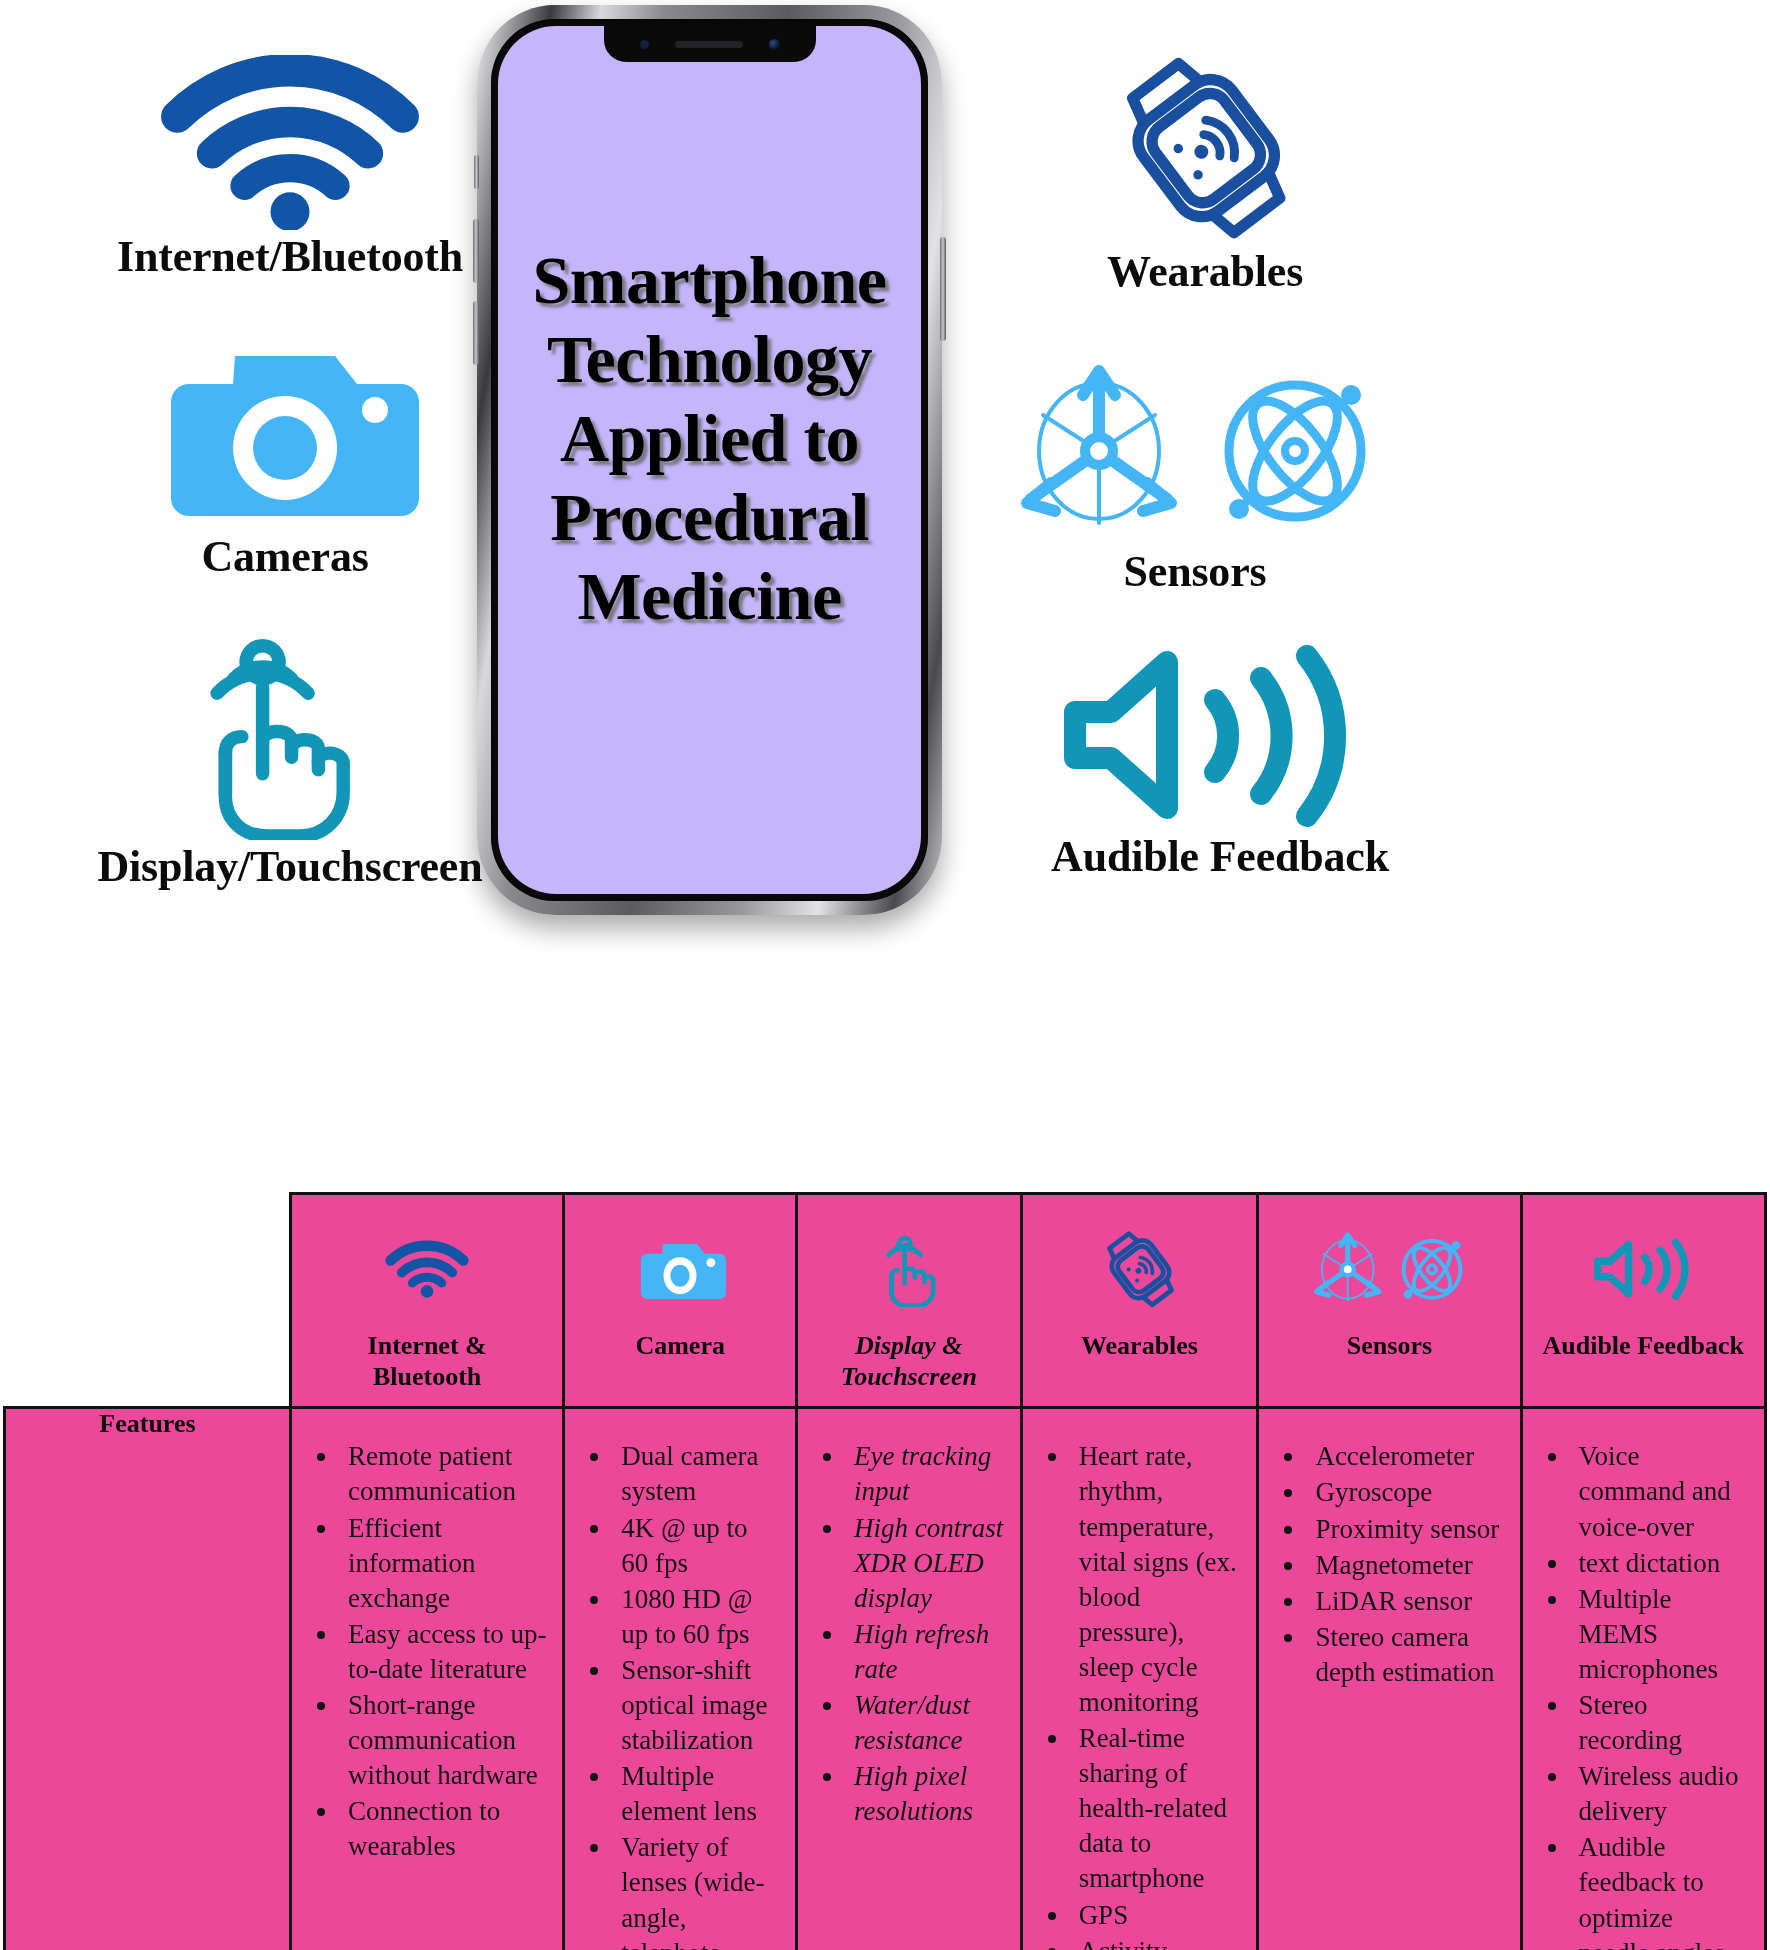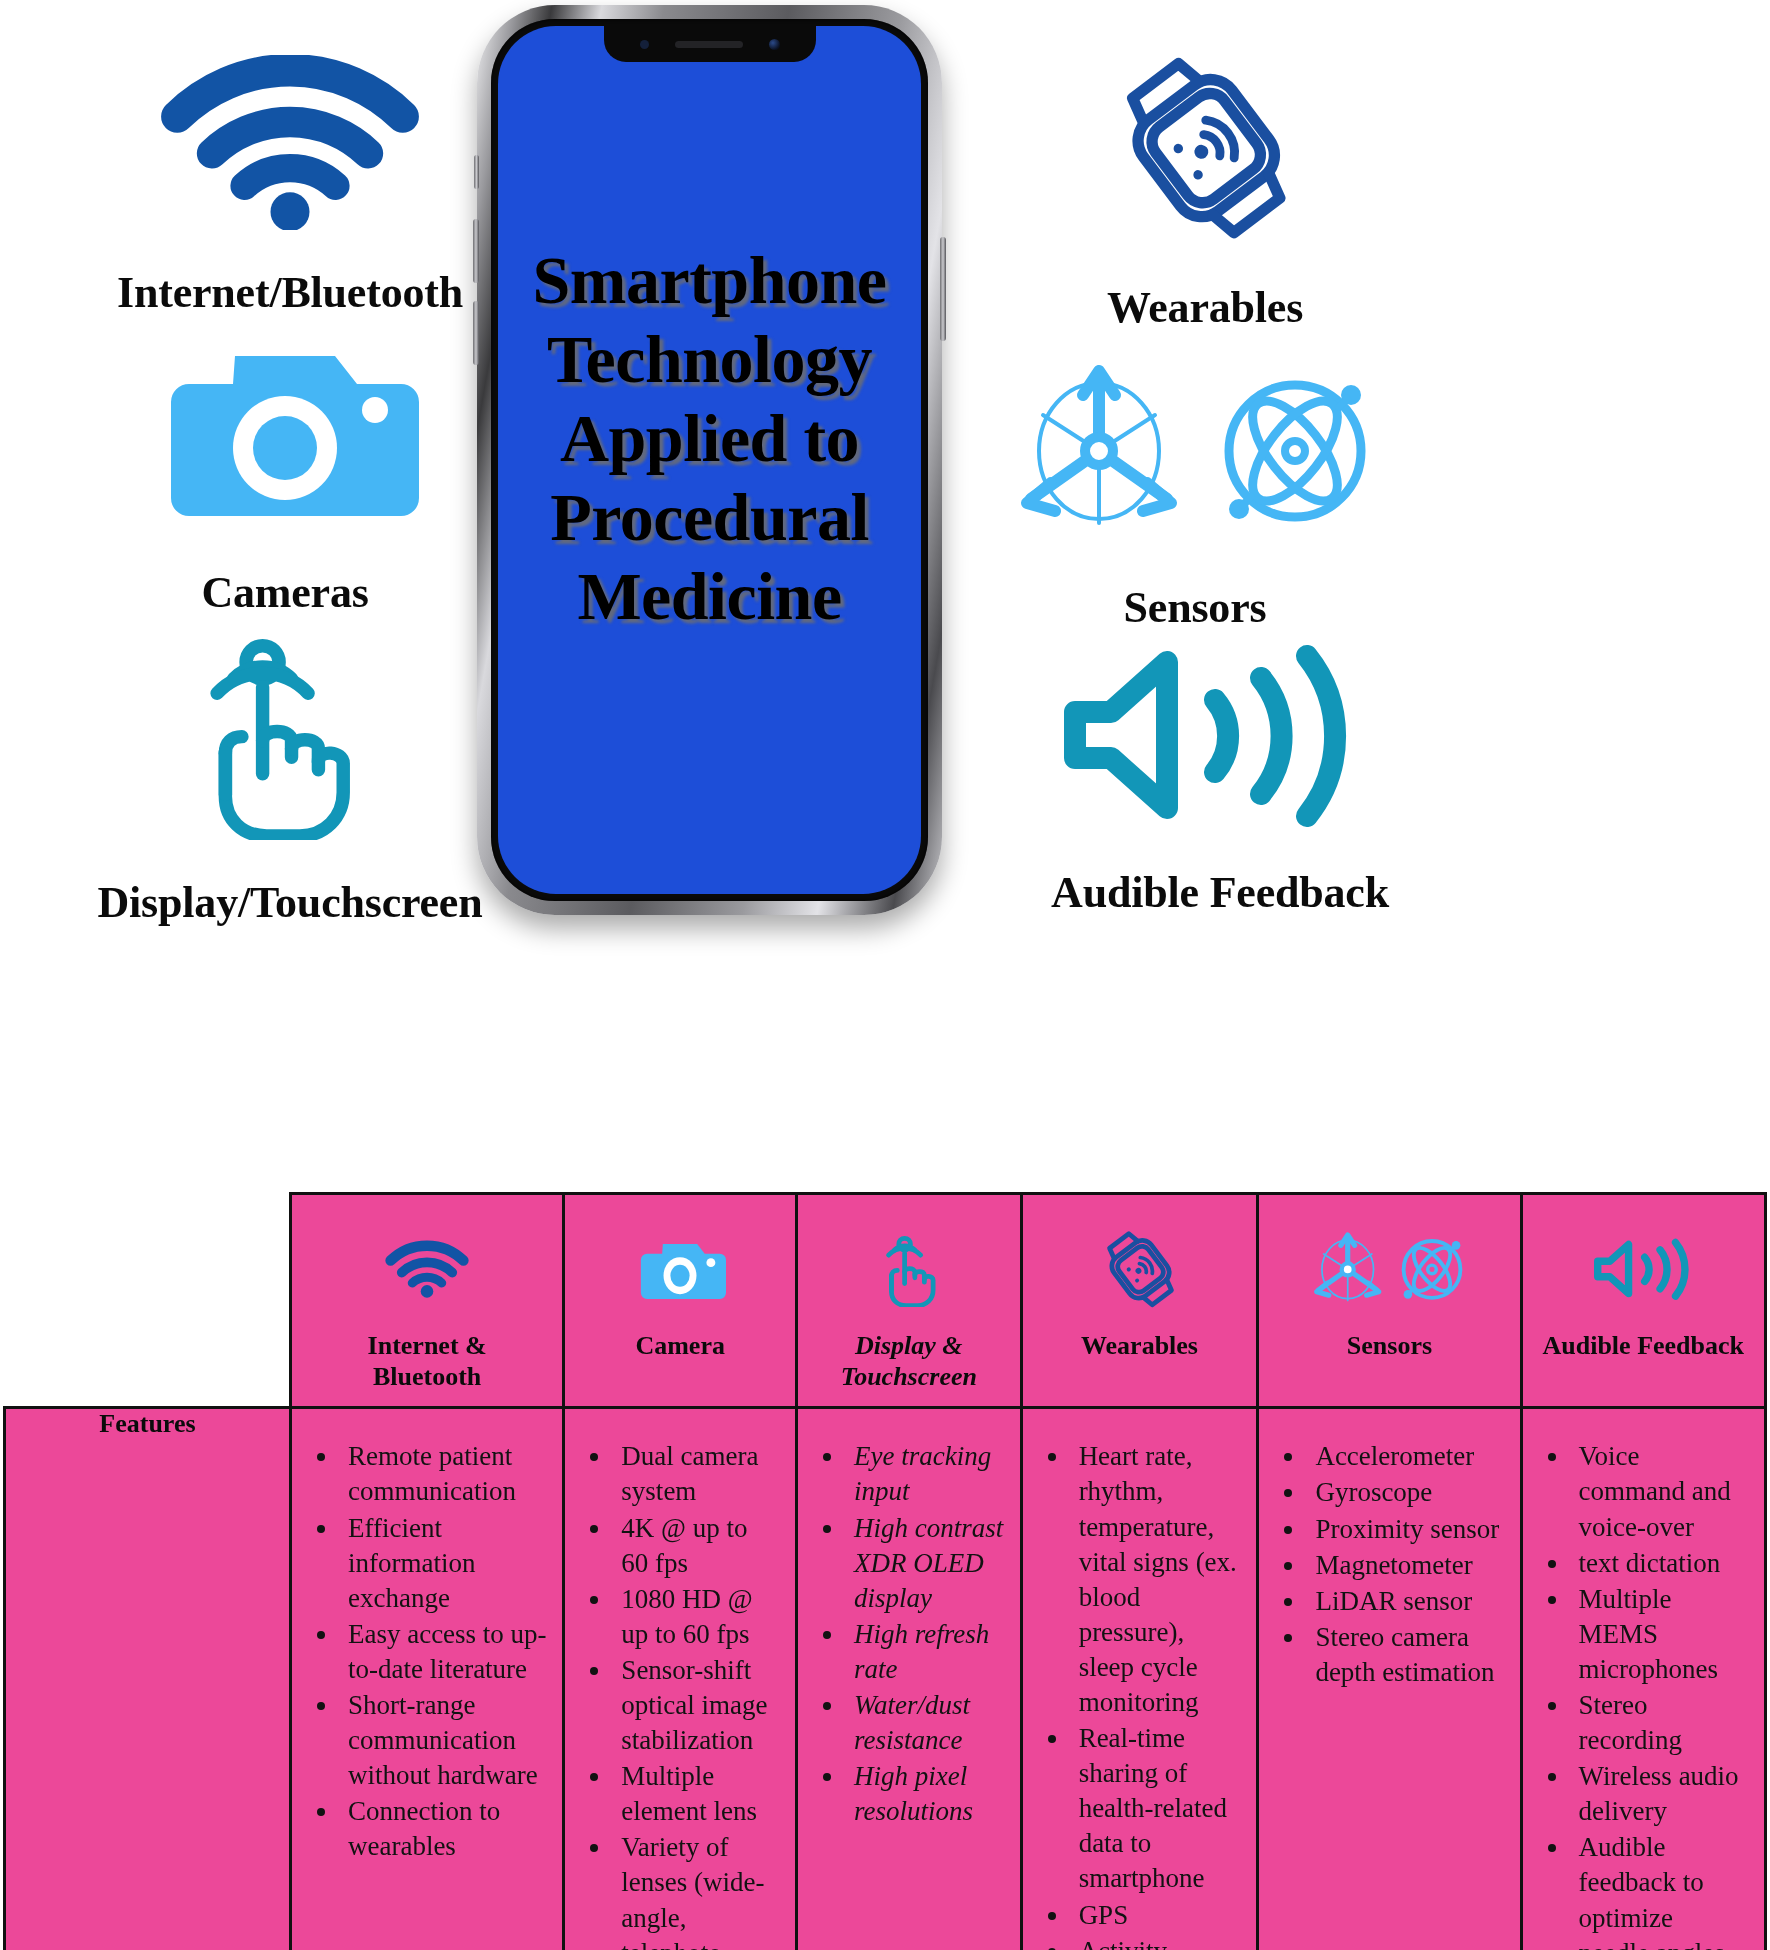--- a/index.html
+++ b/index.html
@@ -17,21 +17,20 @@
   .feature-block { position: absolute; text-align: center; }
   .feature-block .icon-wrap { display: block; margin: 0 auto; }
   .feature-label {
     font-family: "Liberation Serif", "DejaVu Serif", serif;
     font-weight: bold;
     color: #0b0b0b;
     font-size: 44px;
     line-height: 1.05;
     white-space: nowrap;
     letter-spacing: -0.2px;
-    margin-top: 36px;
   }
 
   
   #blk-internet { left: 30px;  top: 55px;  width: 520px; }
   #blk-cameras  { left: 75px;  top: 330px; width: 420px; text-align: center; }
   #blk-display  { left: 40px;  top: 625px; width: 470px; }
   #blk-wearables{ left: 1040px;top: 50px;  width: 330px; }
   #blk-sensors  { left: 980px; top: 355px; width: 430px; }
   #blk-audible  { left: 1000px;top: 640px; width: 420px; }
 
@@ -53,21 +52,21 @@
     width: 100%; height: 100%;
     border-radius: 64px;
     background: #0a0a0a;
     padding: 7px;
     box-shadow: inset 0 0 4px #000;
   }
   .phone-screen {
     position: relative;
     width: 100%; height: 100%;
     border-radius: 58px;
-    background: #1d4ed8;
+    background: #c4b5fd;
     overflow: hidden;
     padding-left: 40px;
   }
   .notch {
     position: absolute; left: 50%; top: 0; transform: translateX(-50%);
     width: 212px; height: 36px;
     background: #0a0a0a;
     border-bottom-left-radius: 22px;
     border-bottom-right-radius: 22px;
     display: flex; align-items: center; justify-content: center; gap: 26px;

